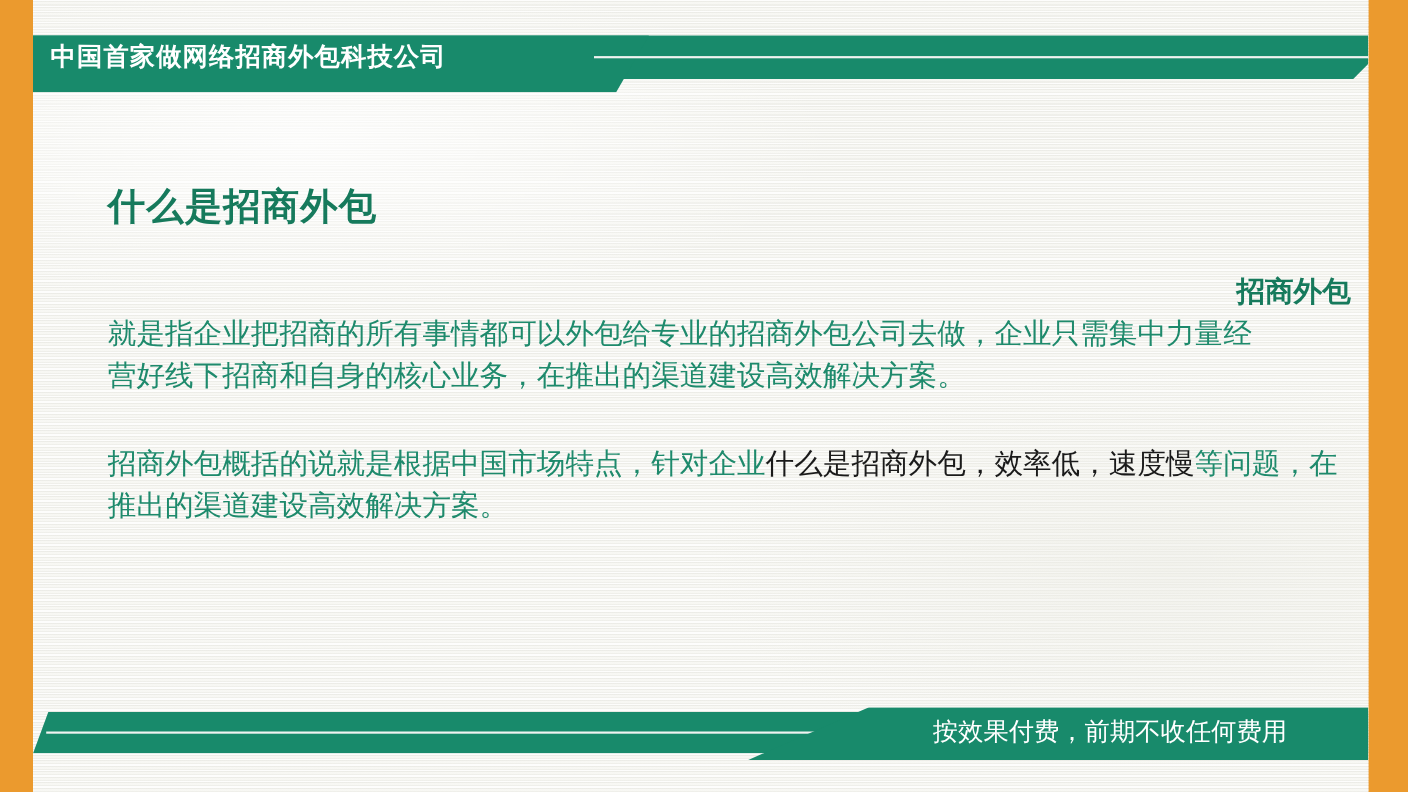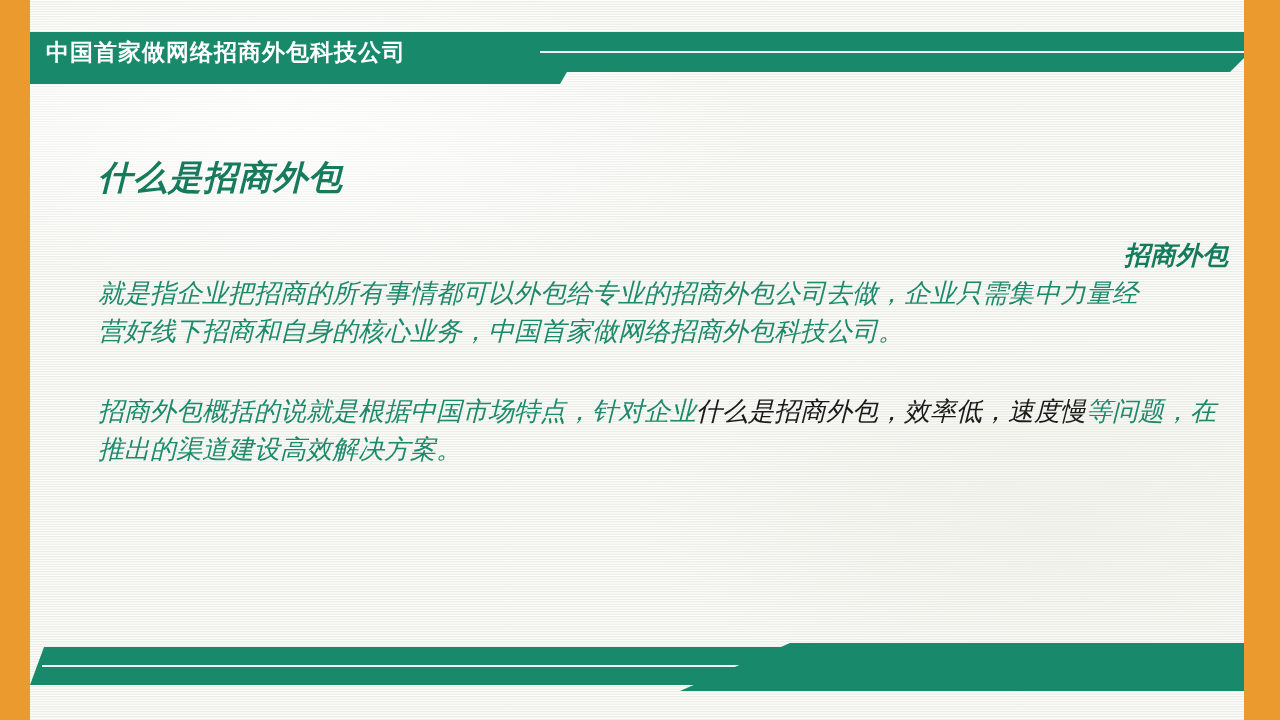--- a/index.html
+++ b/index.html
@@ -101,23 +101,22 @@
     font-weight: bold;
     letter-spacing: 1px;
     line-height: 32px;
     white-space: nowrap;
   }
 
   
   #content {
     position: absolute;
     left: 98px;
-    top: 154px;
+    top: 165px;
     width: 1130px;
-    font-style: italic;
   }
   #page-title {
     color: #167A5C;
     font-size: 34px;
     font-weight: bold;
     letter-spacing: 1px;
     line-height: 46px;
     margin: 0 0 38px 0;
   }
   #lead-label {
@@ -204,25 +203,26 @@
     <div class="hdr-rule"></div>
     <div id="header-title">中国首家做网络招商外包科技公司</div>
   </div>
 
   <div id="content">
 
     <h1 id="page-title">什么是招商外包</h1>
 
     <div id="lead-label">招商外包</div>
 
-    <p class="body-para" id="para-one">就是指企业把招商的所有事情都可以外包给专业的招商外包公司去做，企业只需集中力量经营好线下招商和自身的核心业务，中国首家做网络招商外包科技公司。</p>
+    <p class="body-para" id="para-one">就是指企业把招商的所有事情都可以外包给专业的招商外包公司去做，企业只需集中力量经营好线下招商和自身的核心业务，在推出的渠道建设高效解决方案。</p>
 
     <p class="body-para" id="para-two"><span>招商外包概括的说就是根据中国市场特点，针对企业</span><span class="hl-dark">什么是招商外包，效率低，速度慢</span><span>等问题，在推出的渠道建设高效解决方案。</span></p>
 
   </div>
 
   <div id="footer-band">
     <div class="ftr-strip"></div>
     <div class="ftr-rule"></div>
     <div class="ftr-block"></div>
+    <div id="footer-text">按效果付费，前期不收任何费用</div>
   </div>
 
 </div>
 
 </body></html>

